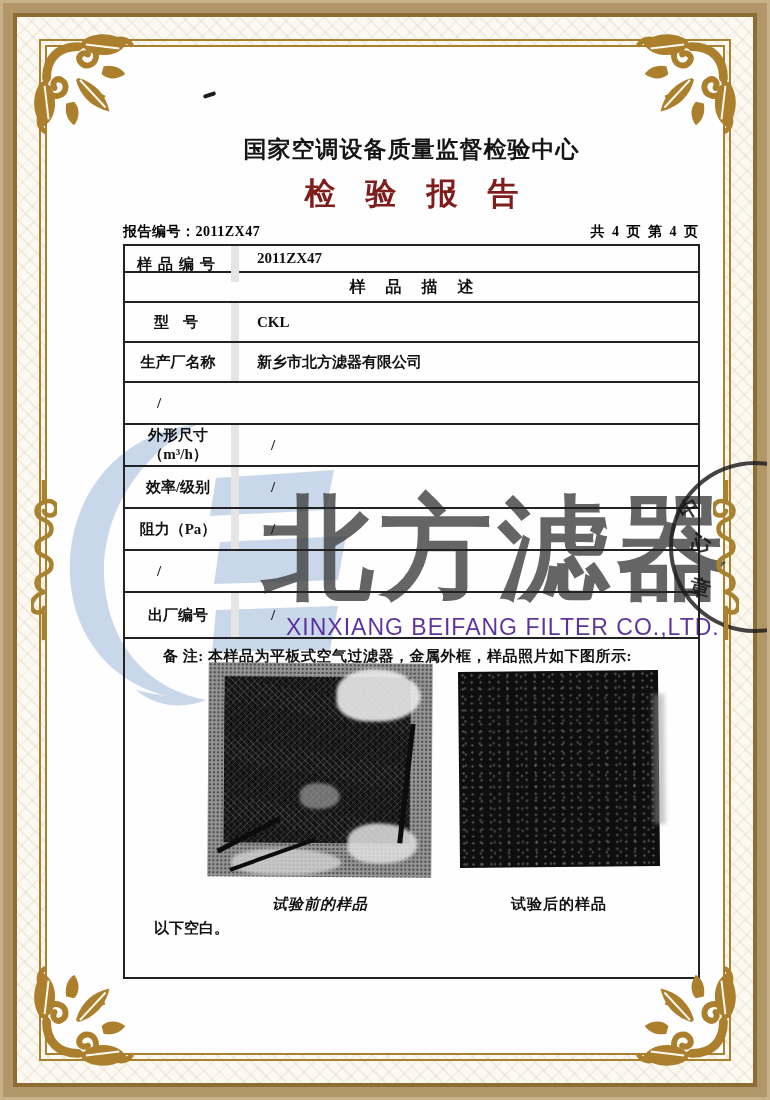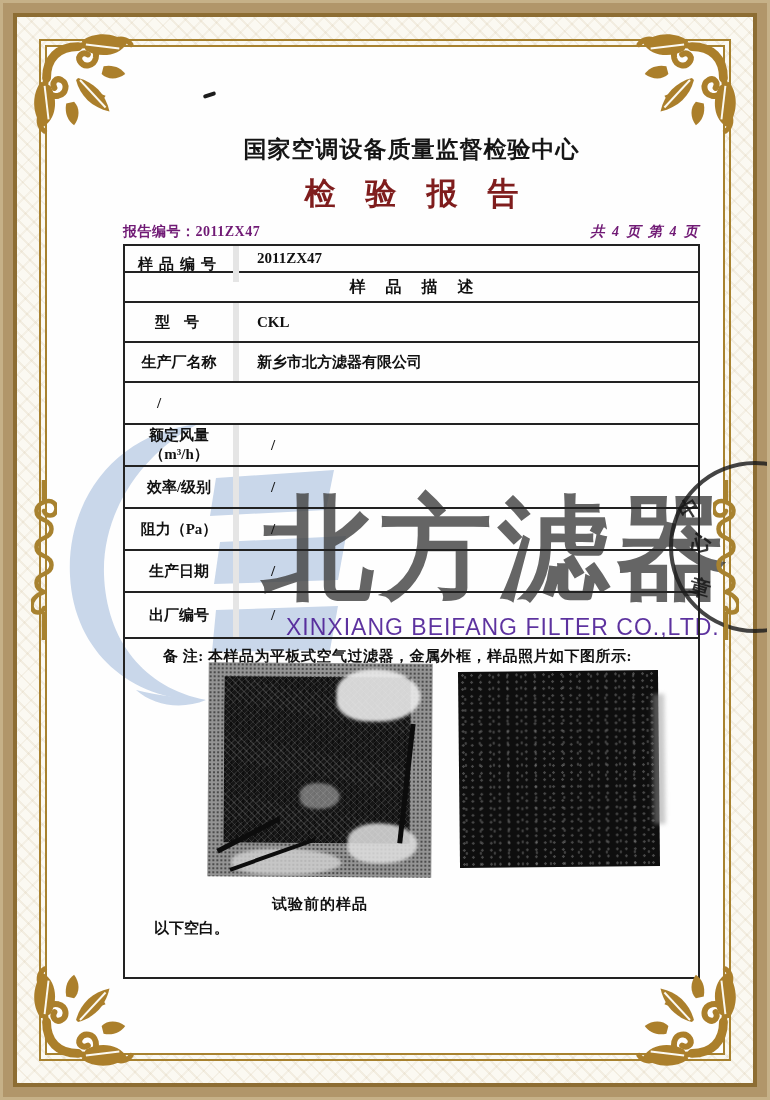--- a/index.html
+++ b/index.html
@@ -36,29 +36,29 @@
   
   .stamp { position:absolute; left:658px; top:450px; z-index:4; }
 
   
   .doc { position:absolute; left:123px; top:0; width:577px; z-index:2; color:#111; }
   .title-org { margin-top:134px; text-align:center; font-family:"Liberation Sans","DejaVu Sans",sans-serif;
     font-weight:700; font-size:23px; letter-spacing:1px; color:#151515; }
   .title-report { margin-top:8px; text-align:center; font-family:"Liberation Sans","DejaVu Sans",sans-serif;
     font-weight:700; font-size:31px; letter-spacing:30px; padding-left:30px; color:#7f1d1d; }
   .report-line { margin-top:8px; display:flex; justify-content:space-between; align-items:flex-end;
-    font-size:14px; font-weight:700; color:#701a75; }
+    font-size:14px; font-weight:700; color:#000000; }
   .report-line .no { letter-spacing:.5px; }
-  .pagecount { letter-spacing:2px;font-style:italic; }
+  .pagecount { letter-spacing:2px; }
 
   
   .tbl { margin-top:3px; border:2px solid #222; width:577px; background:transparent; }
   .trow { display:flex; border-bottom:2px solid #222; align-items:stretch; }
   .trow:last-child { border-bottom:none;margin-left:26px; }
-  .cl { width:114px; border-right:6px solid #e5e5e5; display:flex; align-items:center;
+  .cl { width:114px; border-right:8px solid #e5e5e5; display:flex; align-items:center;
         justify-content:center; font-size:15px; font-weight:600; text-align:center; padding:18px 4px; }
   .cv { flex:1; display:flex; align-items:center; padding-left:18px; font-size:15px; font-weight:600; }
   .cv.slash { padding-left:32px; }
   .h29 { height:27px; } .h31 { height:30px; } .h40 { height:40px; } .h42 { height:42px; } .h46 { height:46px; }
   .section-cell { flex:1; display:flex; align-items:center; justify-content:center;
     font-size:16px; font-weight:700; letter-spacing:20px; padding-left:20px; }
   .ls6 { letter-spacing:6px; padding-left:6px; } .ls14 { letter-spacing:14px; padding-left:14px; }
 
   
   .remark { position:relative; height:338px; font-size:15px; }
@@ -85,21 +85,21 @@
 
   .photo2 { position:absolute; left:308px; top:32px; width:200px; height:196px; background:#0e0e0e;
     background-image:
       radial-gradient(circle, rgba(160,160,160,.4) 1px, transparent 1.5px),
       radial-gradient(circle, rgba(255,255,255,.22) 1px, transparent 1.6px);
     background-size:9px 7px, 14px 11px; transform:rotate(-.6deg); }
   .photo2 .edge { position:absolute; right:-6px; top:24px; width:12px; height:130px;
     background:rgba(150,150,150,.5); filter:blur(2px); }
 
   .caption { position:absolute; top:256px; font-size:15px; font-weight:600; letter-spacing:1px; }
-  .cap1 { left:57px; width:224px; text-align:center; }
+  .cap1 { left:57px; width:224px; text-align:center;font-style:italic; }
   .cap2 { left:308px; width:200px; text-align:center; }
   .blank-note { position:absolute; left:3px; top:280px; font-size:15px; font-weight:600; }
 
   .ink-dash { position:absolute; left:203px; top:93px; width:13px; height:4px; background:#1c1c1c;
     border-radius:2px; transform:rotate(-18deg); z-index:3; }
 </style>
 </head>
 <body>
 
 <div class="page">
@@ -256,33 +256,32 @@
         <div class="cv">CKL</div>
       </div>
       <div class="trow h40">
         <div class="cl">生产厂名称</div>
         <div class="cv">新乡市北方滤器有限公司</div>
       </div>
       <div class="trow h42">
         <div class="cv slash">/</div>
       </div>
       <div class="trow h42">
-        <div class="cl">额定风量（m³/h）</div>
+        <div class="cl">外形尺寸（m³/h）</div>
         <div class="cv slash">/</div>
       </div>
       <div class="trow h42">
         <div class="cl">效率/级别</div>
         <div class="cv slash">/</div>
       </div>
       <div class="trow h42">
         <div class="cl">阻力（Pa）</div>
         <div class="cv slash">/</div>
       </div>
       <div class="trow h42">
-        <div class="cl">生产日期</div>
         <div class="cv slash">/</div>
       </div>
       <div class="trow h46">
         <div class="cl">出厂编号</div>
         <div class="cv slash">/</div>
       </div>
 
       <div class="trow">
         <div class="remark" style="flex:1">
           <div class="remark-text">
@@ -299,20 +298,21 @@
             <div class="streak s1"></div>
             <div class="streak s2"></div>
             <div class="streak s3"></div>
           </div>
 
           <div class="photo2">
             <div class="edge"></div>
           </div>
 
           <div class="caption cap1">试验前的样品</div>
+          <div class="caption cap2">试验后的样品</div>
           <div class="blank-note">以下空白。</div>
         </div>
       </div>
     </div>
   </div>
 
   <svg class="stamp" width="112" height="195" viewBox="0 0 112 195">
     <circle cx="97" cy="97" r="84" fill="none" stroke="#1b1b1b" stroke-width="4" opacity=".82"></circle>
     <g fill="#161616" opacity=".85" font-size="21" font-family="'Liberation Serif',serif" font-weight="bold">
       <text x="26" y="70" transform="rotate(-32 26 70)" id="stamp-c1">中</text>

